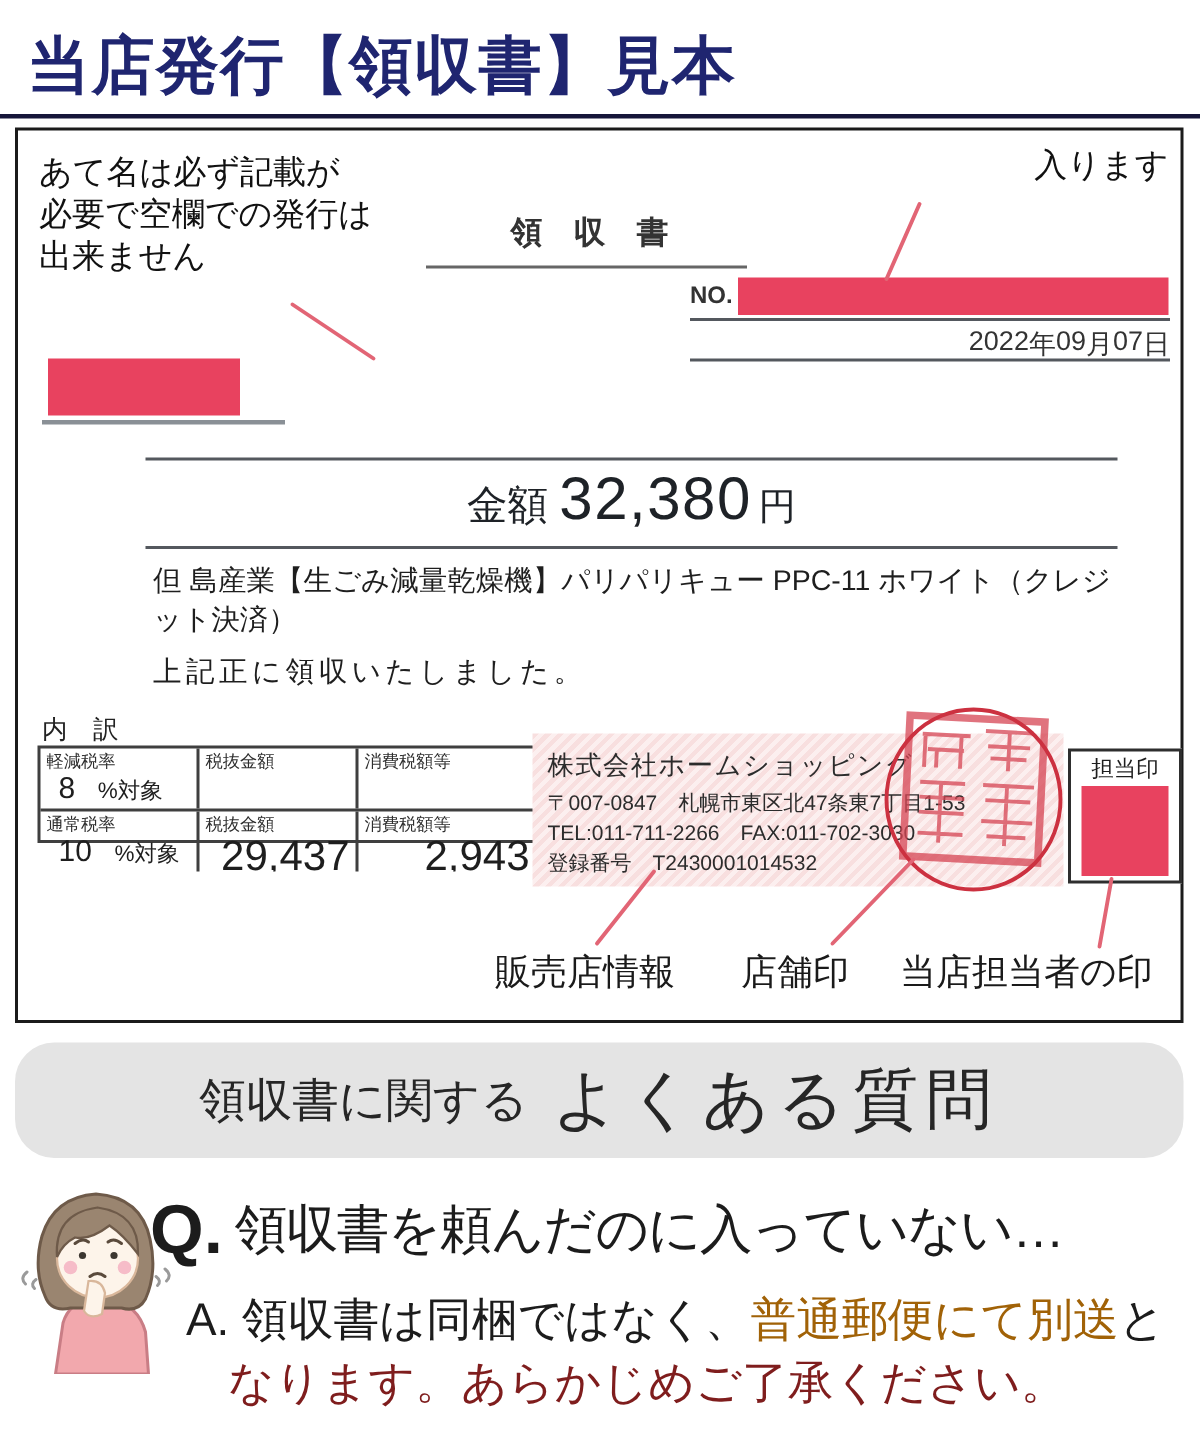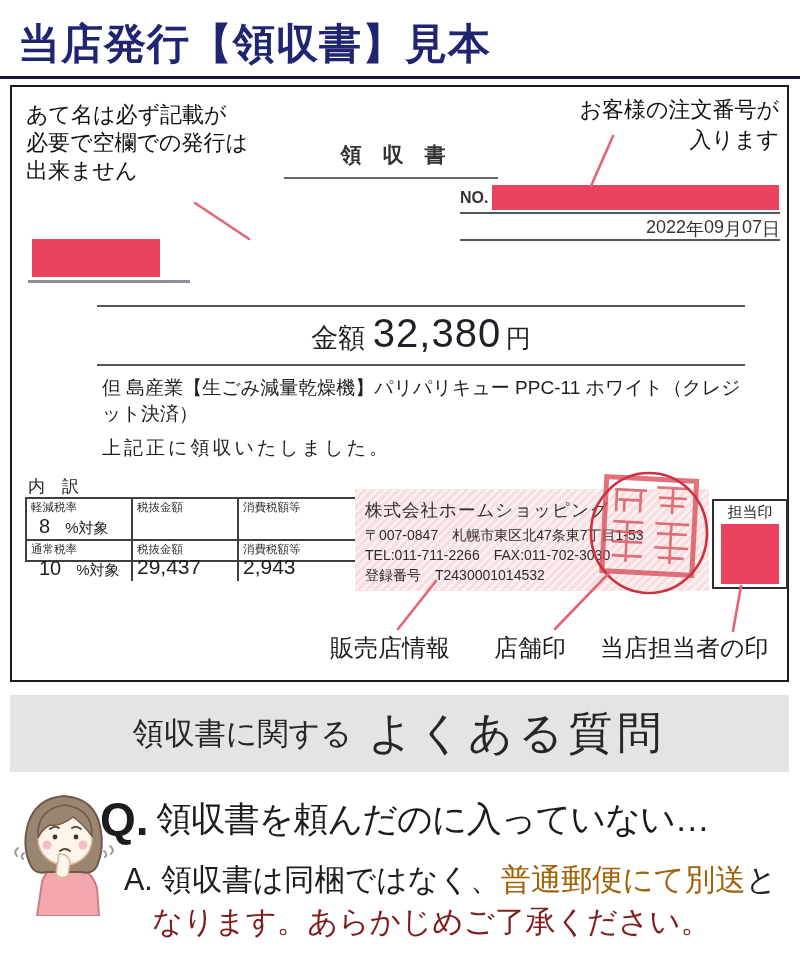--- a/index.html
+++ b/index.html
@@ -48,42 +48,42 @@
 
   .bk-table { left:13px; top:410px; width:334px; height:65px; border:2px solid #3f3f3f; position:absolute; }
   .bk-row { position:relative; display:flex; height:42px; border-bottom:2px solid #3f3f3f; }
   .bk-row:last-child { border-bottom:none; height:40px; }
   .bk-cell { position:relative; border-right:2px solid #3f3f3f; padding:1px 4px 0 4px; overflow:hidden; }
   .bk-cell:last-child { border-right:none; }
   .bk-c1 { width:106px; } .bk-c2 { width:106px; } .bk-c3 { flex:1; }
   .bk-label { position:static; display:block; font-size:11.5px; color:#2e2e2e; }
   .bk-rateline { position:static; display:block; font-size:15px; color:#1e1e1e; padding-left:8px; }
   .bk-rateline .num { position:static; font-size:20px; }
-  .bk-val { position:static; display:block; font-size:21px; color:#1e1e1e; text-align:left; margin-top:-2px; }
+  .bk-val { position:static; display:block; font-size:28px; color:#1e1e1e; text-align:right; margin-top:-2px; }
 
   .company { left:343px; top:402px; width:354px; height:102px; padding:9px 8px 6px 10px; color:#2c2c2c;
              background:repeating-linear-gradient(135deg,#f8dfdf 0 3px,#fcefef 3px 6px); }
   .company span { position:static; display:block; white-space:nowrap; }
   .co-name { font-size:17.5px; letter-spacing:1px; margin-bottom:3px; }
   .co-line { font-size:14px; line-height:20px; }
 
   .seal { left:575px; top:384px; width:130px; height:130px; }
 
   .tanto { left:700px; top:412px; width:76px; height:90px; border:2px solid #2e2e2e; background:#fff; text-align:center; }
   .tanto-label { position:static; display:block; font-size:15px; color:#1e1e1e; padding-top:2px; }
   .tanto-redact { position:static; display:block; width:58px; height:60px; margin:2px auto 0; background:#e8425f; }
 
   .callout { top:545px; font-size:24px; color:#1a1a1a; white-space:nowrap; }
   .callout-1 { left:318px; } .callout-2 { left:482px; } .callout-3 { left:588px; }
 
   .pointer-overlay { left:0; top:0; width:775px; height:593px; pointer-events:none; }
 
   
   .faq-banner { position:absolute; left:10px; top:695px; width:779px; height:77px; background:#e4e4e4;
-                display:flex; align-items:baseline; justify-content:center; gap:16px; color:#262626; }
+                display:flex; align-items:baseline; justify-content:center; gap:16px; color:#262626;border-radius:26px; }
   .faq-banner .small { font-size:31px; align-self:center; }
   .faq-banner .large { font-size:44px; letter-spacing:5px; font-weight:500; align-self:center; }
 
   .woman { position:absolute; left:12px; top:786px; width:106px; height:130px; }
 
   .q-row { position:absolute; left:100px; top:792px; display:flex; align-items:center; gap:8px; color:#1c1c1c; white-space:nowrap; }
   .q-prefix { font-size:46px; font-weight:600; }
   .q-text { font-size:35px; letter-spacing:-1px; }
 
   .a-line1 { position:absolute; left:124px; top:860px; font-size:30.5px; color:#1c1c1c; white-space:nowrap; }
@@ -100,21 +100,20 @@
 
   <div class="receipt">
 
     <div class="ann-left">
       <span style="position:static;display:block">あて名は必ず記載が</span>
       <span style="position:static;display:block">必要で空欄での発行は</span>
       <span style="position:static;display:block">出来ません</span>
     </div>
 
     <div class="ann-right">
-      <span style="position:static;display:block">お客様の注文番号が</span>
       <span style="position:static;display:block">入ります</span>
     </div>
 
     <div class="rcpt-title">領　収　書</div>
     <div class="rcpt-title-line"></div>
 
     <div class="no-label">NO.</div>
     <div class="no-redact redact"></div>
     <div class="no-line rule"></div>
 

